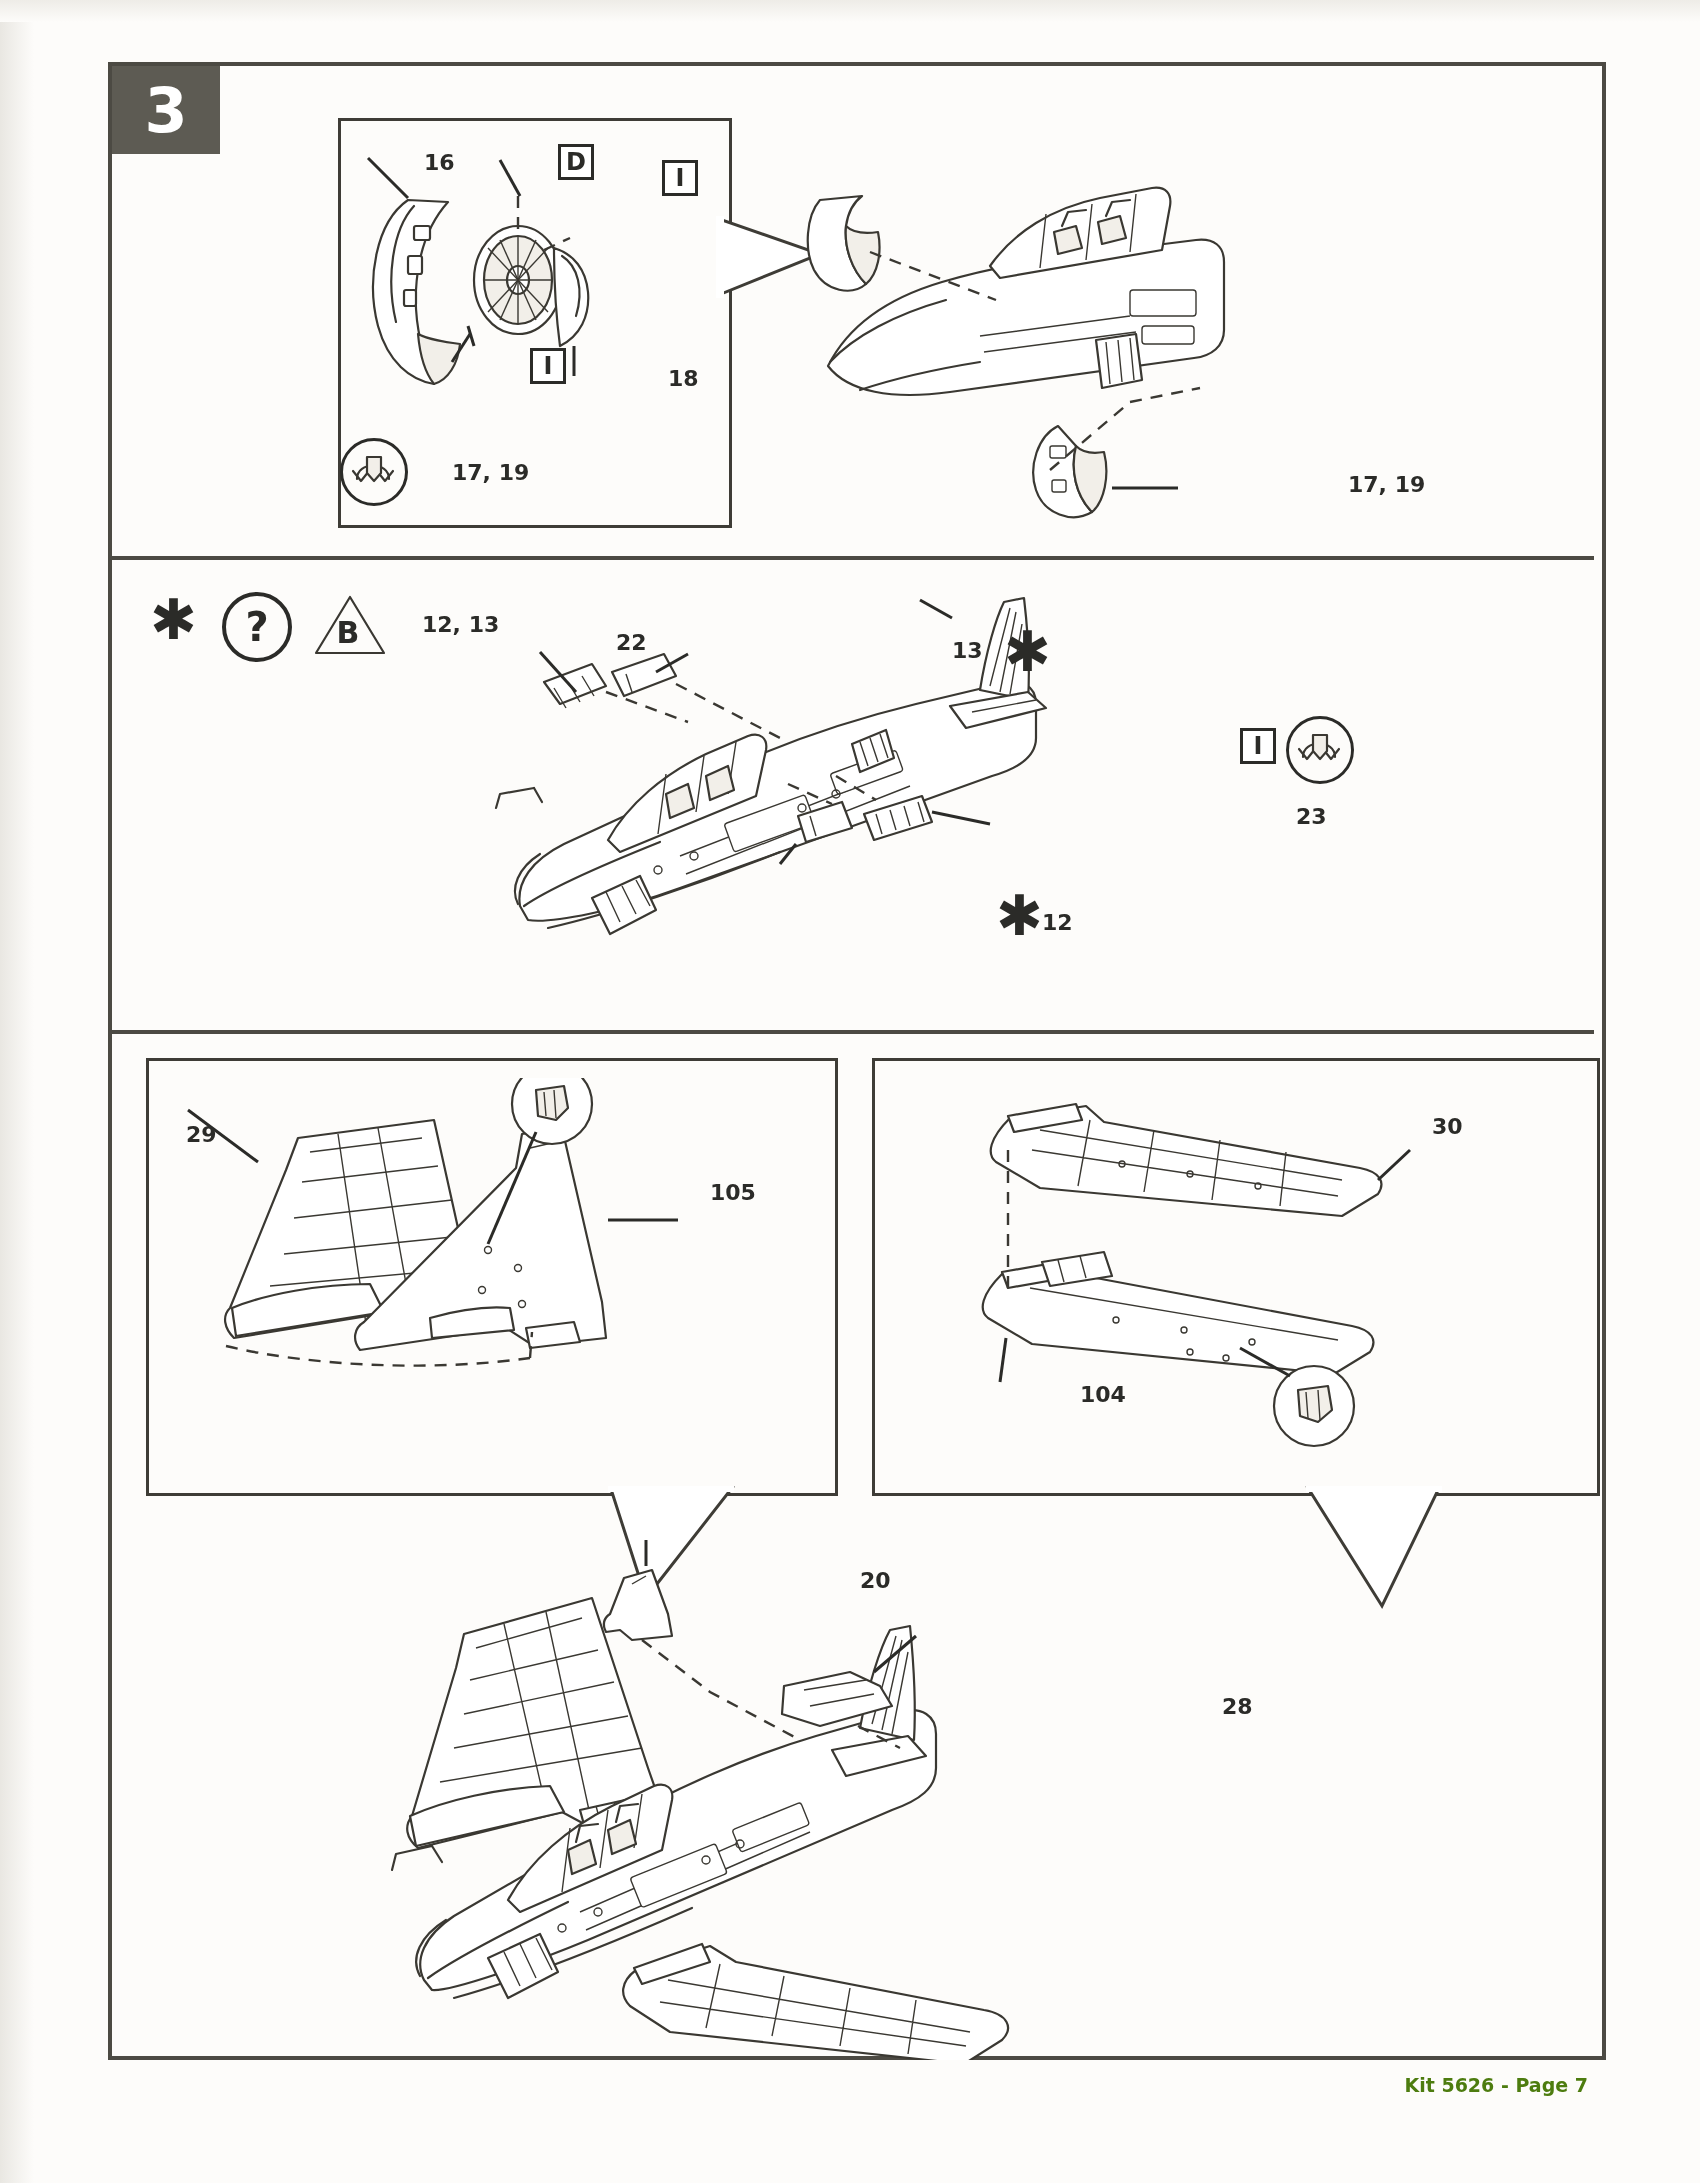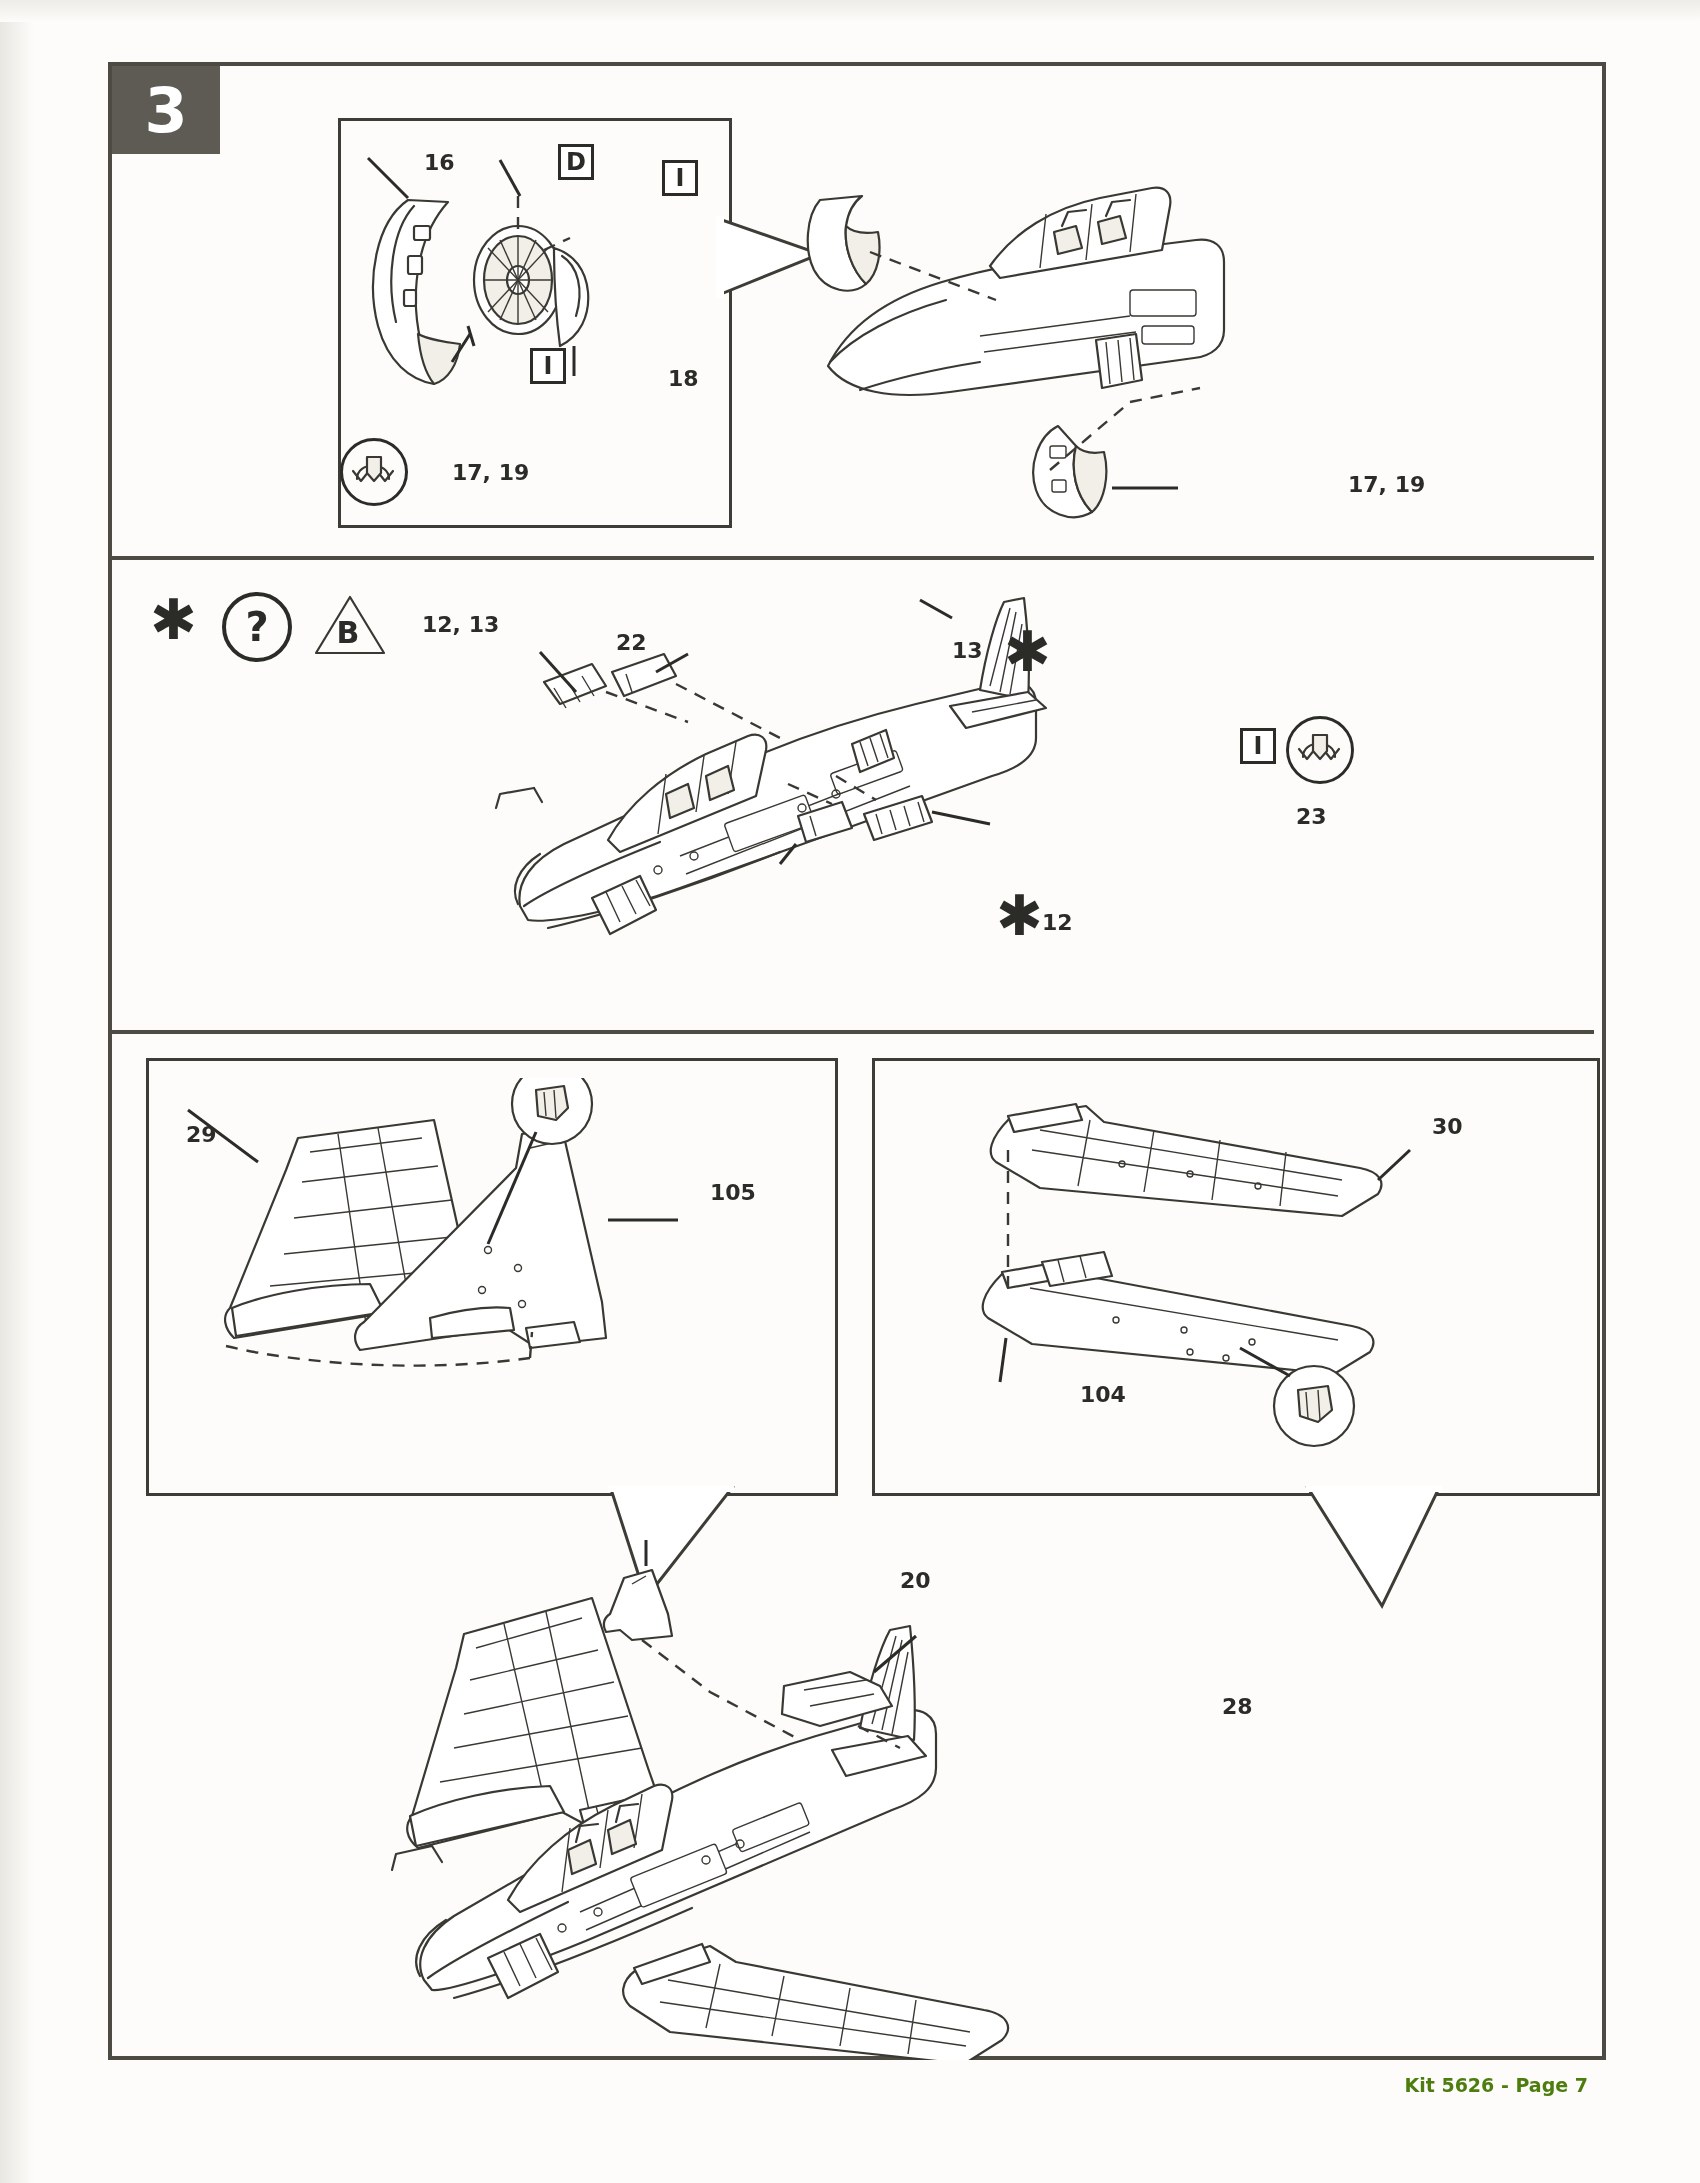--- a/index.html
+++ b/index.html
@@ -495,16 +495,16 @@
   <path class="ln-dash" d="M262 100 L330 152 L420 200"></path>
 
   <path class="ln fillw" d="M404 146 L470 132 L500 146 L512 166 L440 186 L402 174 Z"></path>
   <path class="ln-thin" d="M424 150 L486 140 M430 166 L494 154"></path>
   <path class="ln-dash" d="M478 186 L520 208"></path>
 
   <path class="leader" d="M266 26 L266 -10"></path>
   <path class="leader" d="M494 132 L536 96"></path>
 </svg>
 
-<div class="lbl lbl-lg" style="left:860px; top:1568px;margin-left:40px;">20</div>
+<div class="lbl lbl-lg" style="left:860px; top:1568px;">20</div>
 <div class="lbl lbl-lg" style="left:1222px; top:1694px;">28</div>
 
 <div class="footer">Kit 5626 - Page 7</div>
 
 </body></html>

